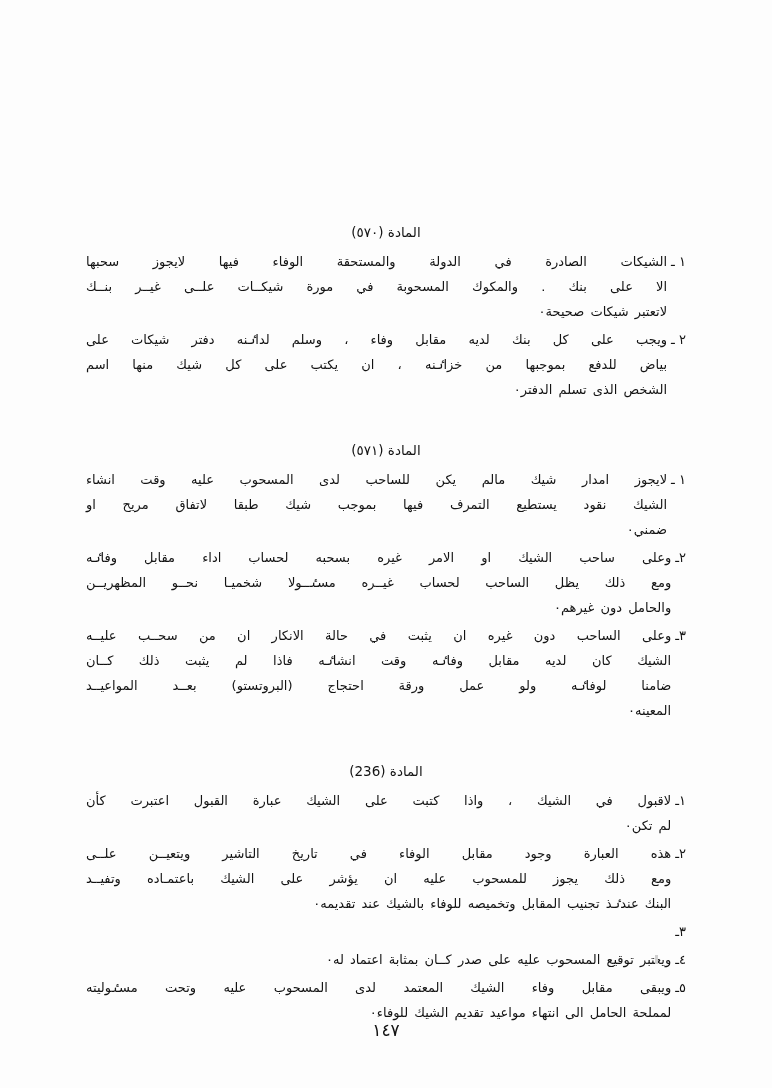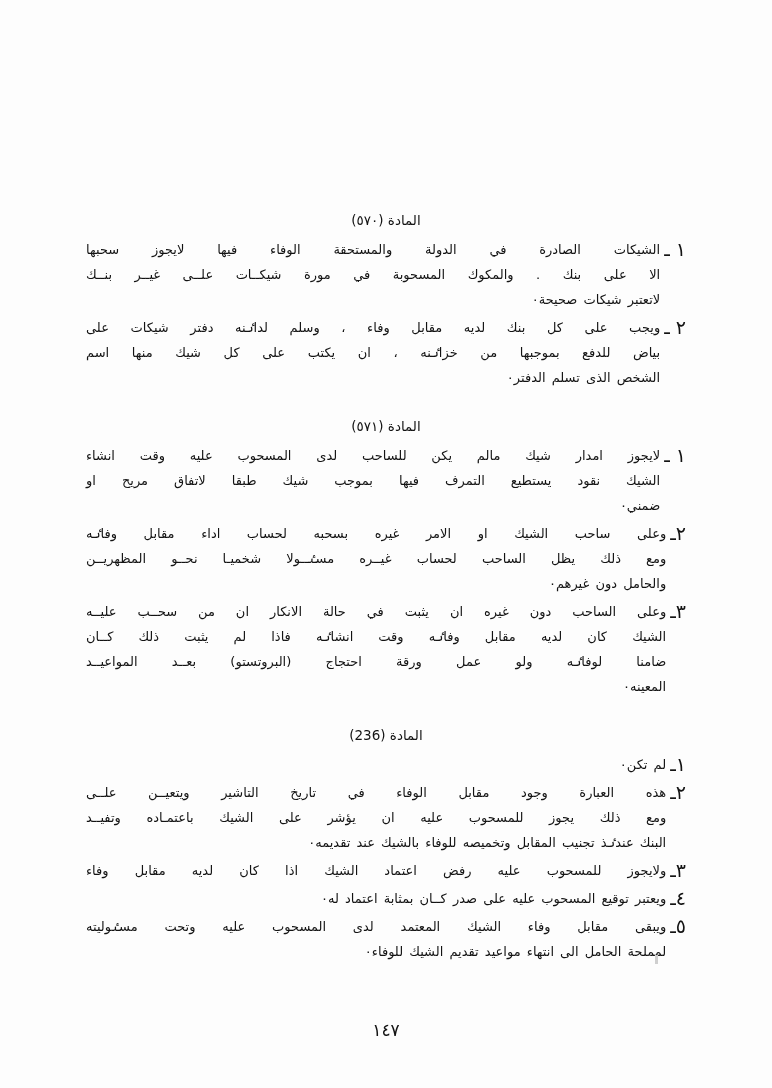--- a/index.html
+++ b/index.html
@@ -26,34 +26,34 @@
     left: 86px;
     width: 600px;
   }
   .article {
     margin-bottom: 6px;
   }
   .article-heading {
     text-align: center;
     font-size: 13.5px;
     letter-spacing: 1.2px;
-    margin: 4px 0 9px 0;
+    margin: 16px 0 9px 0;
     direction: rtl;
     font-weight: 400;
   }
   .clause {
     display: flex;
     flex-direction: row;
     direction: rtl;
     margin-bottom: 3px;
     align-items: flex-start;
   }
   .clause-num {
     flex: 0 0 auto;
-    font-size: 19px;
+    font-size: 13px;
     line-height: 25px;
     padding-left: 4px;
     white-space: nowrap;
   }
   .clause-body {
     flex: 1 1 auto;
     font-size: 13px;
     line-height: 25px;
     text-align: justify;
     text-align-last: right;
@@ -154,37 +154,37 @@
     </section>
 
     <div class="gap-lg"></div>
 
     <section class="article">
       <h2 class="article-heading">المادة (236)</h2>
 
       <div class="clause">
         <span class="clause-num">١ـ</span>
         <span class="clause-body">
+          <span class="ln j">لاقبول في الشيك ، واذا كتبت على الشيك عبارة القبول اعتبرت كأن</span>
           <span class="ln r">لم تكن٠</span>
         </span>
       </div>
 
       <div class="clause">
         <span class="clause-num">٢ـ</span>
         <span class="clause-body">
           <span class="ln j">هذه العبارة وجود مقابل الوفاء في تاريخ التاشير ويتعيــن علــى</span>
           <span class="ln j">ومع ذلك يجوز للمسحوب عليه ان يؤشر على الشيك باعتمـاده وتفيــد</span>
           <span class="ln r">البنك عندٸذ تجنيب المقابل وتخميصه للوفاء بالشيك عند تقديمه٠</span>
         </span>
       </div>
 
       <div class="clause">
         <span class="clause-num">٣ـ</span>
         <span class="clause-body">
-          <span class="ln j">ولايجوز للمسحوب عليه رفض اعتماد الشيك اذا كان لديه مقابل وفاء</span>
         </span>
       </div>
 
       <div class="clause">
         <span class="clause-num">٤ـ</span>
         <span class="clause-body">
           <span class="ln r">ويعتبر توقيع المسحوب عليه على صدر كــان بمثابة اعتماد له٠</span>
         </span>
       </div>
 

